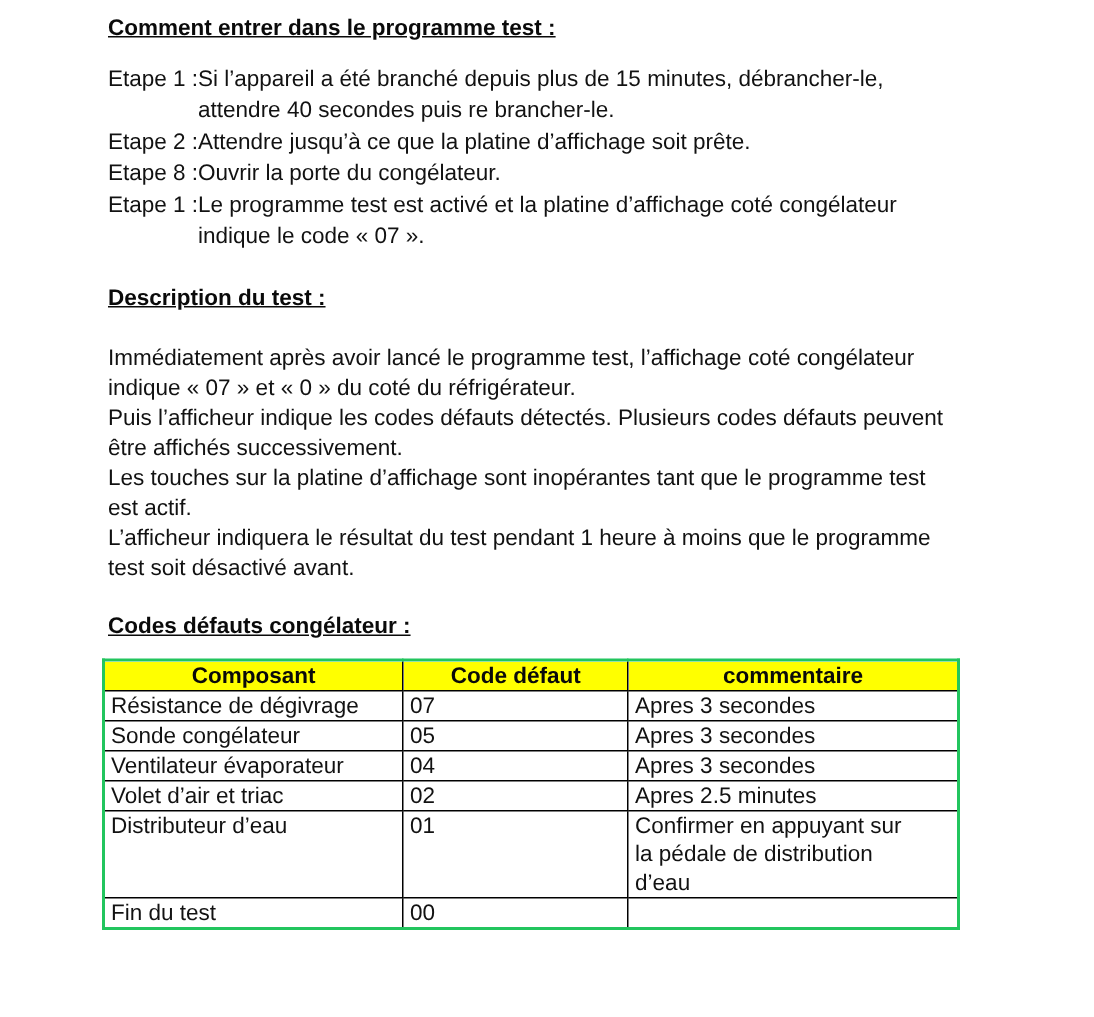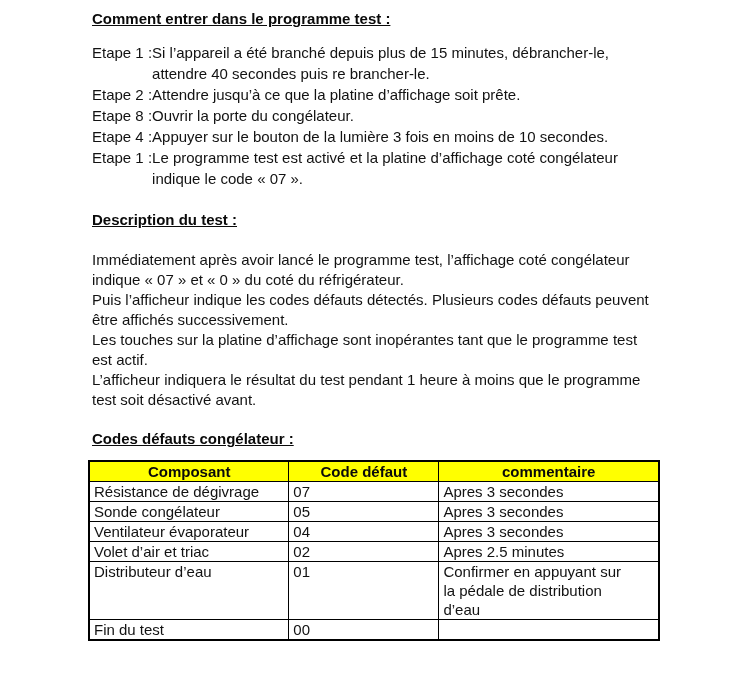--- a/index.html
+++ b/index.html
@@ -11,21 +11,21 @@
     width: 729px;
     height: 678px;
     overflow: hidden;
     font-family: "Liberation Sans", "DejaVu Sans", sans-serif;
     font-size: 15px;
     color: #121212;
   }
   .page {
     box-sizing: border-box;
     width: 729px;
-    padding: 8px 10px 0 92px;
+    padding: 8px 10px 0 72px;
   }
   .heading {
     font-size: 15px;
     font-weight: bold;
     text-decoration: underline;
     line-height: 21px;
     margin: 0;
     color: #0a0a0a;
   }
   .heading-1 { margin-bottom: 13px; }
@@ -46,21 +46,21 @@
   }
   .para {
     line-height: 20px;
     white-space: pre-line;
   }
   table.fault-table {
     border-collapse: collapse;
     table-layout: fixed;
     width: 572px;
     margin-left: -4px;
-    border: 2px solid #000000;
+    border: 2px solid #22c55e;
   }
   table.fault-table th,
   table.fault-table td {
     border: 1px solid #000;
     padding: 0 4px;
     line-height: 19px;
     vertical-align: top;
     font-size: 15px;
     overflow: hidden;
   }
@@ -88,24 +88,20 @@
       <span class="step-text">Si l’appareil a été branché depuis plus de 15 minutes, débrancher-le,
 attendre 40 secondes puis re brancher-le.</span>
     </div>
     <div class="step">
       <span class="step-label">Etape 2 :</span>
       <span class="step-text">Attendre jusqu’à ce que la platine d’affichage soit prête.</span>
     </div>
     <div class="step">
       <span class="step-label">Etape 8 :</span>
       <span class="step-text">Ouvrir la porte du congélateur.</span>
-    </div>
-    <div class="step">
-      <span class="step-label">Etape 4 :</span>
-      <span class="step-text">Appuyer sur le bouton de la lumière 3 fois en moins de 10 secondes.</span>
     </div>
     <div class="step">
       <span class="step-label">Etape 1 :</span>
       <span class="step-text">Le programme test est activé et la platine d’affichage coté congélateur
 indique le code « 07 ».</span>
     </div>
   </div>
 
   <h2 class="heading heading-2">Description du test :</h2>
 

